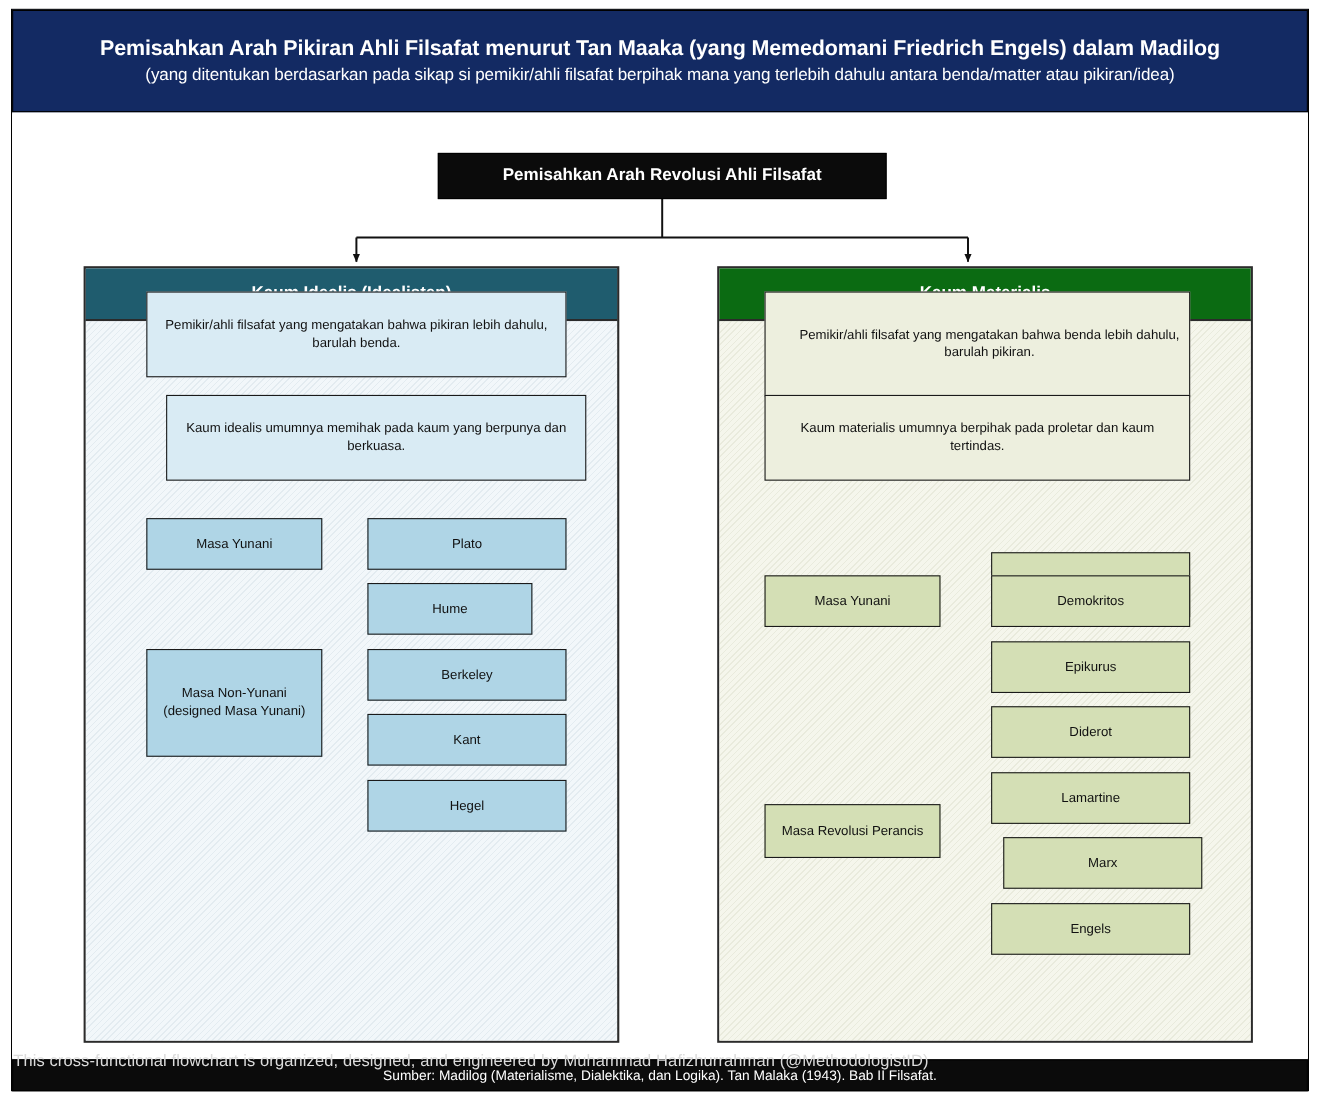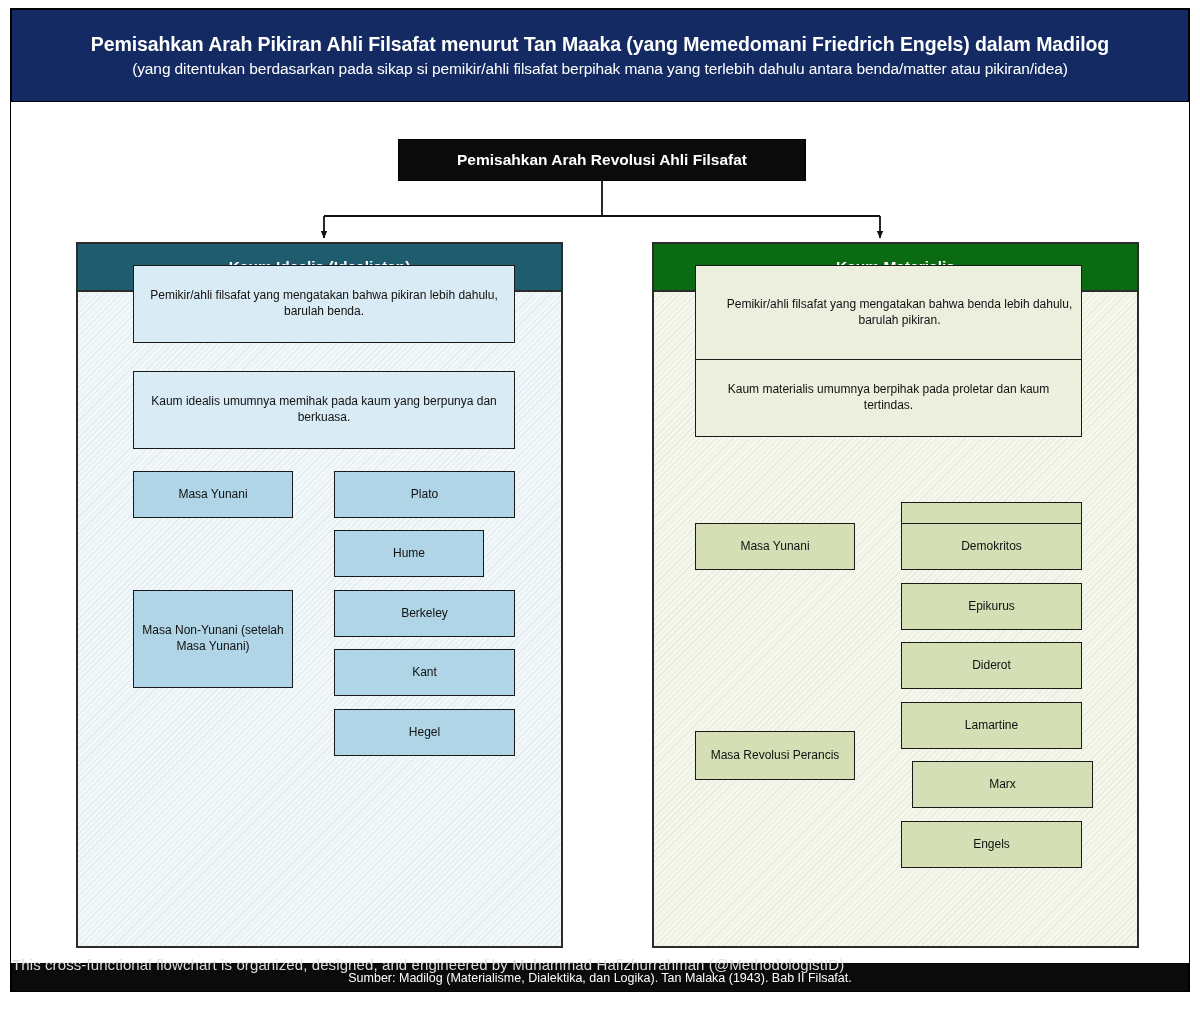--- a/index.html
+++ b/index.html
@@ -202,26 +202,26 @@
 
     <div id="root-node">Pemisahkan Arah Revolusi Ahli Filsafat</div>
 
     <div class="lane" id="lane-left">
       <div class="lane-header">Kaum Idealis (Idealisten)</div>
       <div class="lane-body"></div>
     </div>
 
     <div class="node blue-pale" style="left:122px; top:162px; width:382px; height:78px;">Pemikir/ahli filsafat yang mengatakan bahwa pikiran lebih dahulu, barulah benda.</div>
 
-    <div class="node blue-pale" style="left:122px; top:256px; width:382px; height:78px;margin-top:12px;">Kaum idealis umumnya memihak pada kaum yang berpunya dan berkuasa.</div>
+    <div class="node blue-pale" style="left:140px; top:256px; width:382px; height:78px;">Kaum idealis umumnya memihak pada kaum yang berpunya dan berkuasa.</div>
 
     <div class="node blue-solid" style="left:122px; top:368px; width:160px; height:47px;">Masa Yunani</div>
     <div class="node blue-solid" style="left:323px; top:368px; width:181px; height:47px;">Plato</div>
 
-    <div class="node blue-solid" style="left:122px; top:487px; width:160px; height:98px;">Masa Non-Yunani (setelah Masa Yunani)</div>
+    <div class="node blue-solid" style="left:122px; top:487px; width:160px; height:98px;">Masa Non-Yunani (designed Masa Yunani)</div>
     <div class="node blue-solid" style="left:323px; top:427px; width:150px; height:47px;">Hume</div>
     <div class="node blue-solid" style="left:323px; top:487px; width:181px; height:47px;">Berkeley</div>
     <div class="node blue-solid" style="left:323px; top:546px; width:181px; height:47px;">Kant</div>
     <div class="node blue-solid" style="left:323px; top:606px; width:181px; height:47px;">Hegel</div>
 
     <div class="lane" id="lane-right">
       <div class="lane-header">Kaum Materialis</div>
       <div class="lane-body"></div>
     </div>
 

